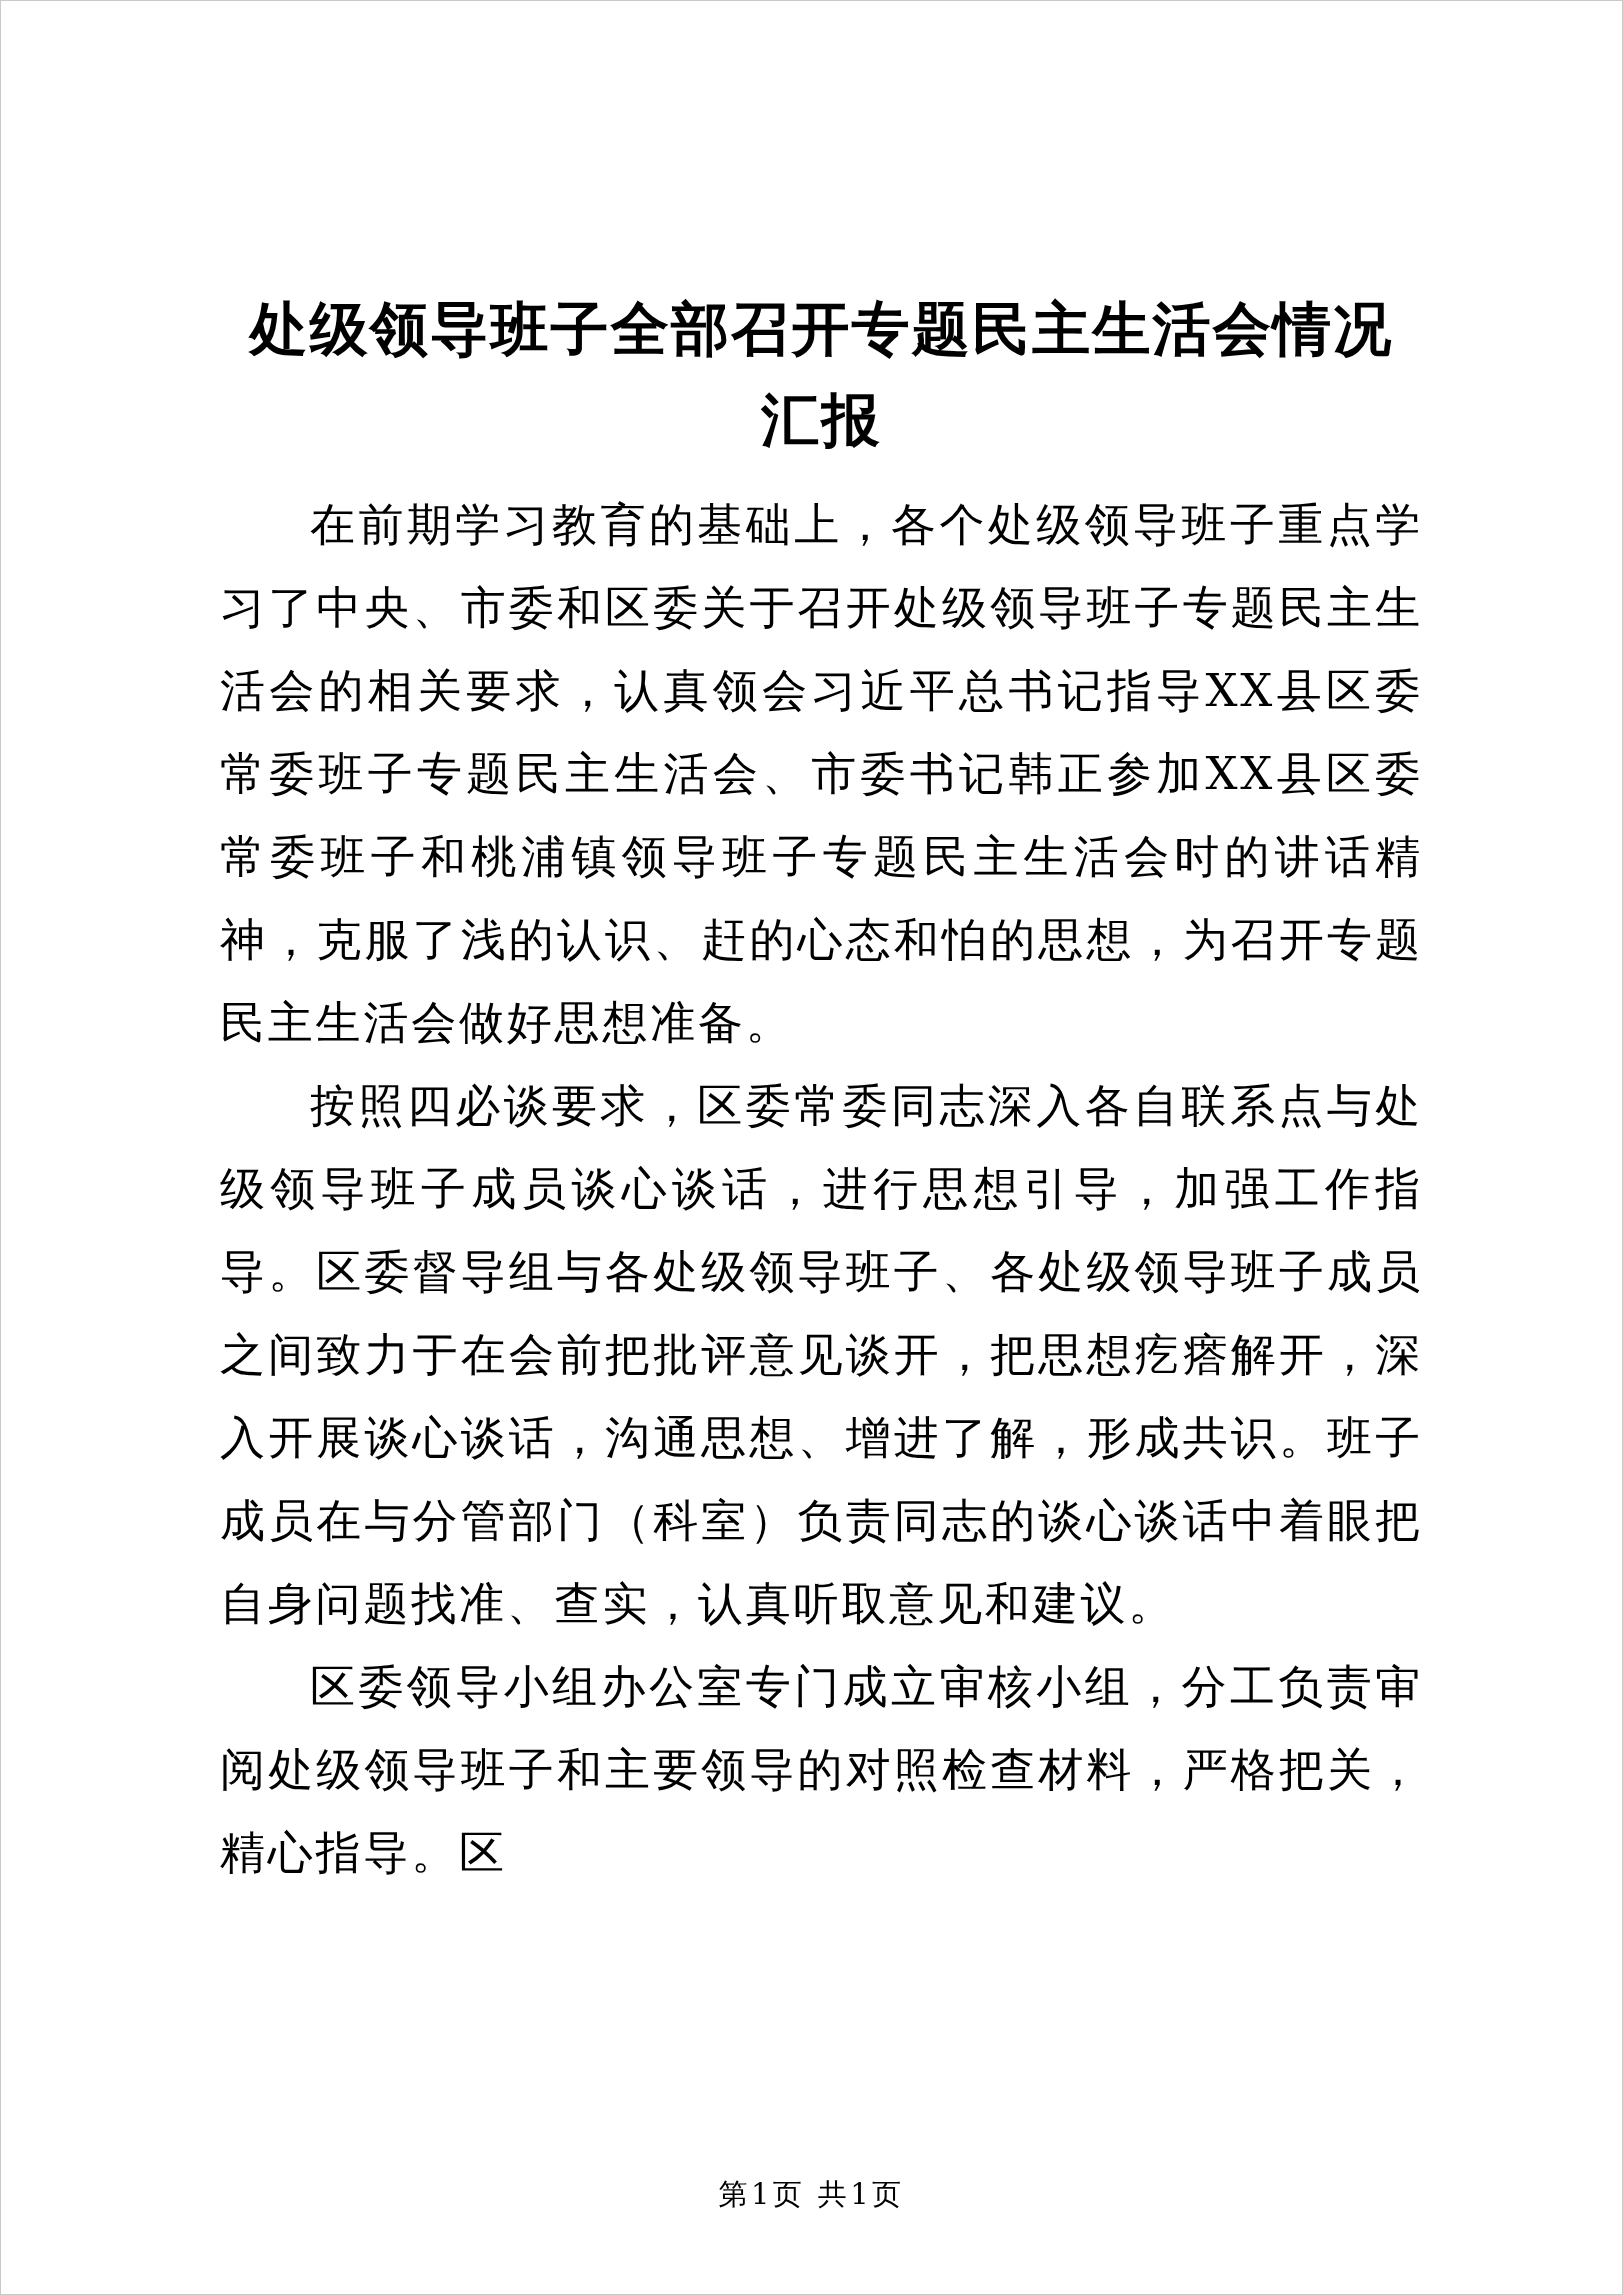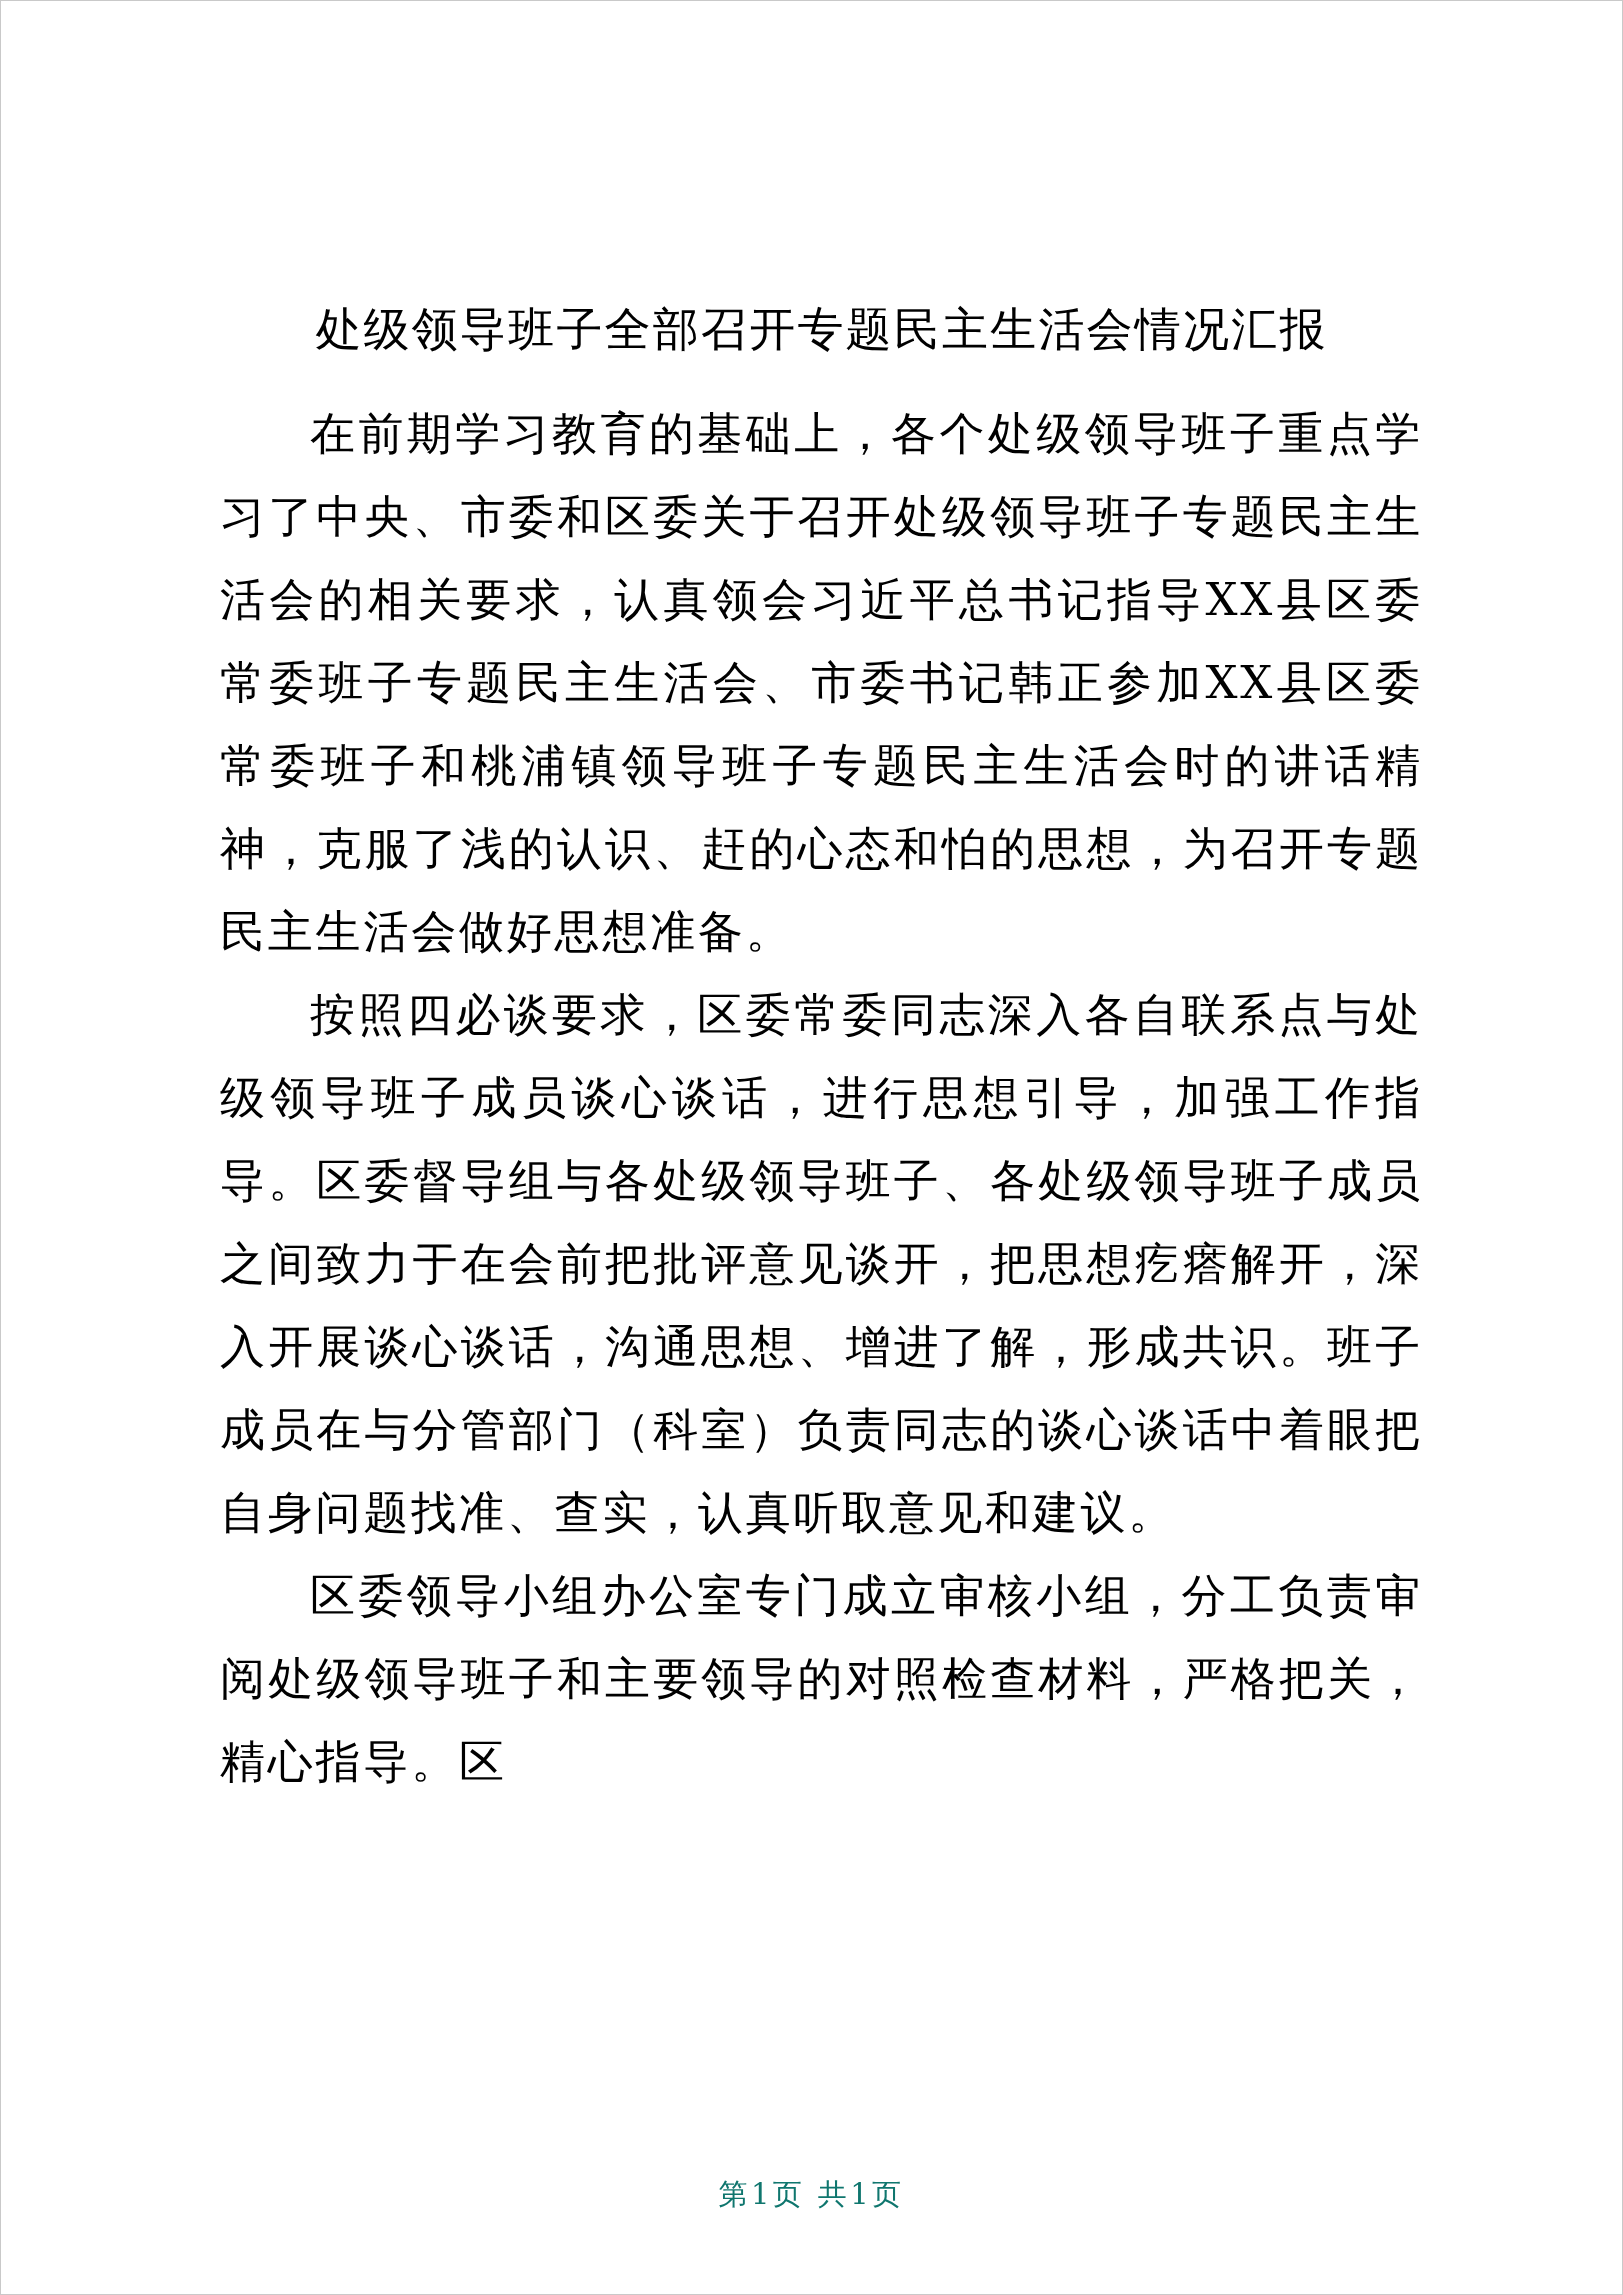--- a/index.html
+++ b/index.html
@@ -16,22 +16,22 @@
     border: 1.1px solid #c9c9c9;
     font-family: "DejaVu Serif", "Liberation Serif", serif;
     color: #000000;
     overflow: hidden;
   }
   .content {
     box-sizing: border-box;
     padding: 283px 199px 0 219px;
   }
   .doc-title {
-    font-size: 46px;
-    font-weight: normal;
+    font-size: 58px;
+    font-weight: bold;
     letter-spacing: 2.2px;
     line-height: 91px;
     text-align: center;
     margin: 0 0 17px 0;
     word-break: break-all;
   }
   .para {
     font-size: 45px;
     letter-spacing: 2.8px;
     line-height: 83px;
@@ -42,21 +42,21 @@
     word-break: break-all;
   }
   .footer {
     position: absolute;
     left: 0;
     right: 0;
     bottom: 79px;
     text-align: center;
     font-size: 29px;
     letter-spacing: 3.4px;
-    color: #0f766e;
+    color: #000000;
     margin-top: 8px;
   }
 </style>
 </head>
 <body>
 
 <div class="page">
   <div class="content">
     <h1 class="doc-title">处级领导班子全部召开专题民主生活会情况汇报</h1>
 

